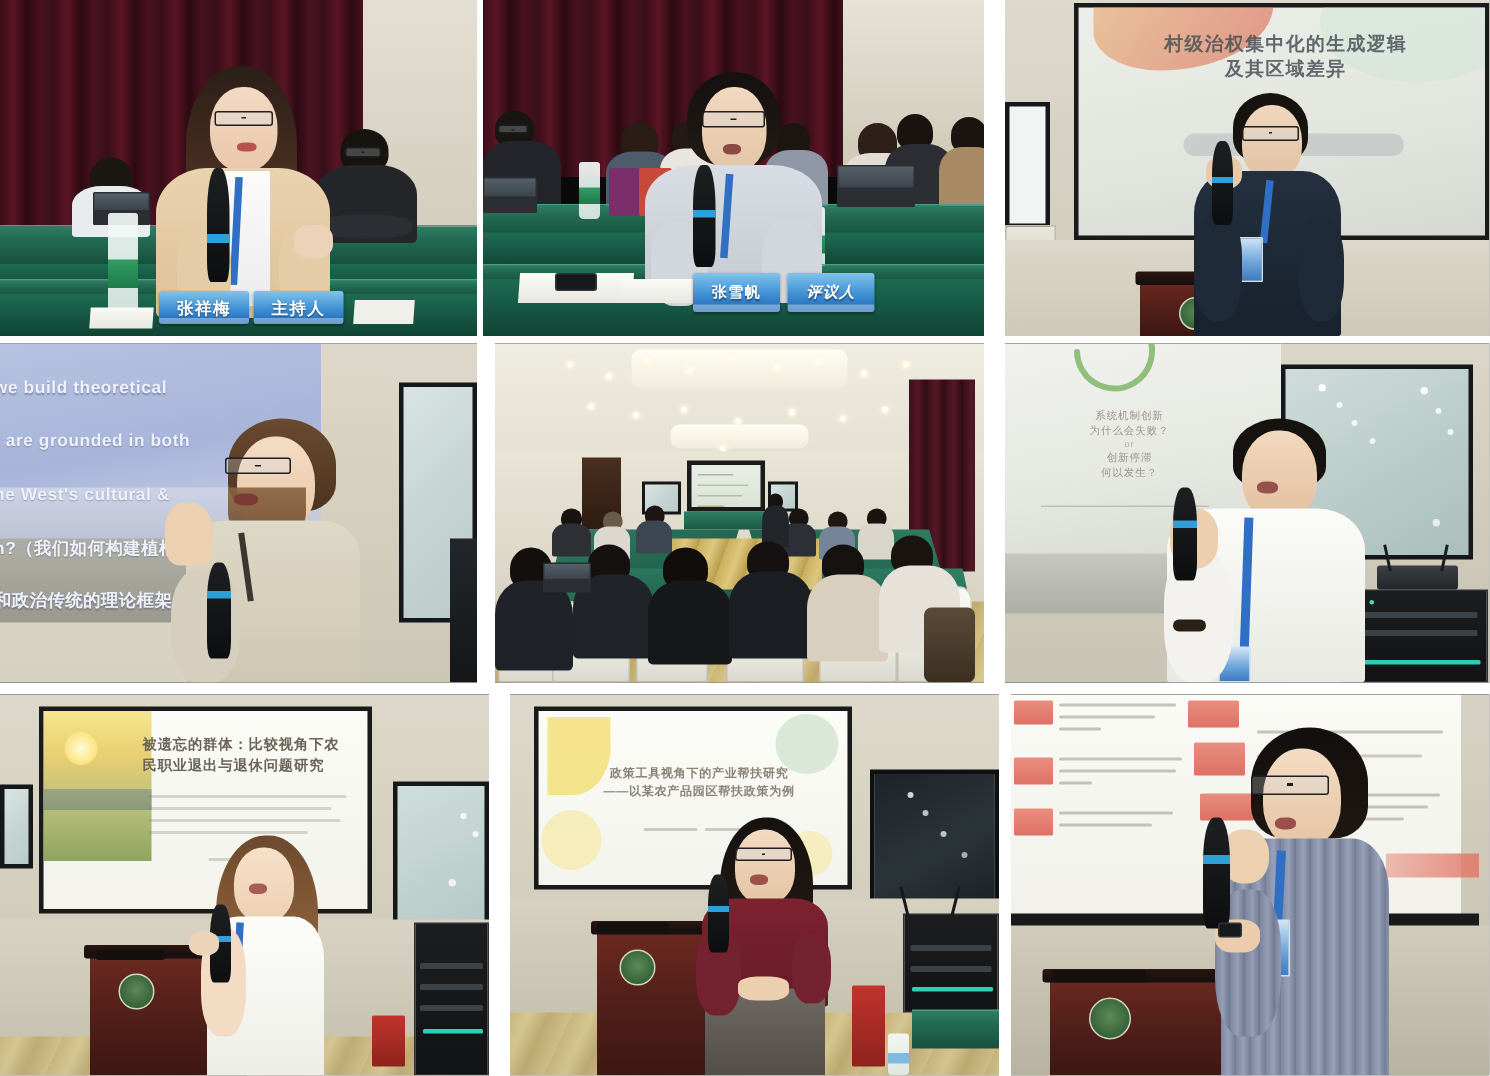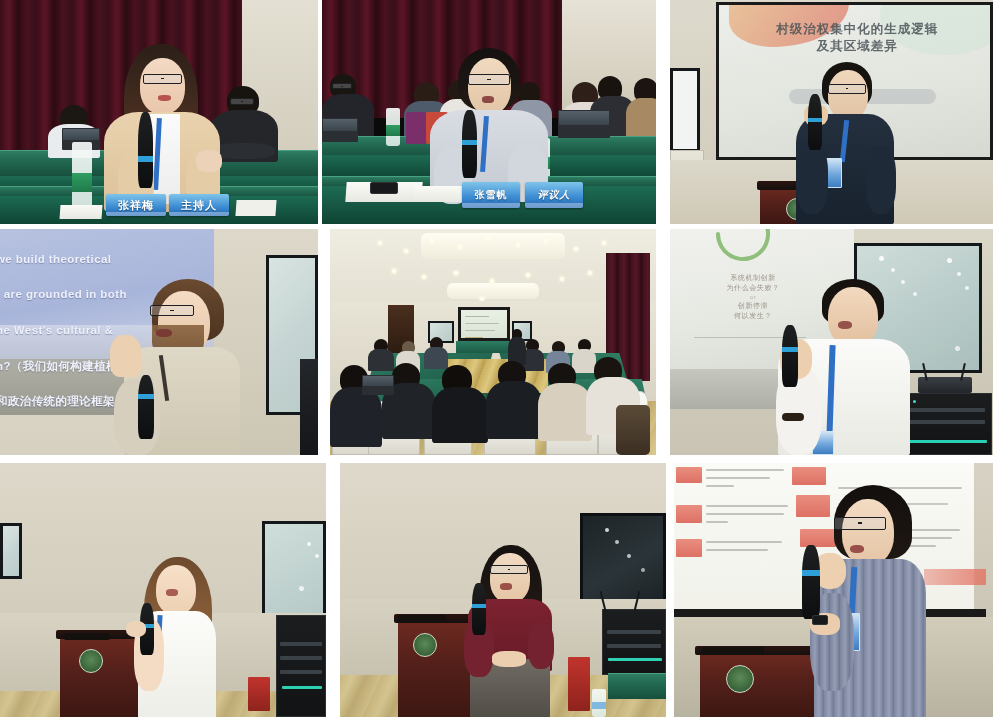--- a/index.html
+++ b/index.html
@@ -558,20 +558,33 @@
       <div class="mic" style="left:112px; top:96px; width:16px; height:62px;">
         <div class="mic-ring" style="top:36%;"></div>
       </div>
       <div style="position:absolute; left:112px; top:184px; width:22px; height:8px; background:#2b2016; border-radius:4px;"></div>
     </div>
   </div>
 
   <div class="photo" style="left:0px; top:463px; width:326px; height:254px;">
     <div class="scene" style="background:linear-gradient(180deg,#ddd8c9 0%,#cbc5b3 100%);">
 
+      <div class="screen" style="left:26px; top:8px; width:222px; height:138px; background:linear-gradient(180deg,#fbfbf7 0%,#f3f3ec 100%);">
+
+        <div style="position:absolute; left:0; top:0; width:72px; height:100px; background:linear-gradient(180deg,#f4e58c 0%,#e8cf72 30%,#b9c07c 62%,#8fa45f 100%);"></div>
+        <div style="position:absolute; left:14px; top:14px; width:22px; height:22px; border-radius:50%; background:radial-gradient(circle,#fffbe0 0%,#ffe98f 55%,rgba(255,233,143,0) 100%);"></div>
+        <div style="position:absolute; left:0; top:52px; width:72px; height:14px; background:linear-gradient(180deg,#8c9a86,#7b8c76); opacity:.75;"></div>
+        <div class="slide-title" style="left:66px; right:6px; top:16px; text-align:left; font-size:9.5px; color:#6b6458; letter-spacing:.6px; line-height:1.5;">被遗忘的群体：比较视角下农
+民职业退出与退休问题研究</div>
+        <div class="grayline" style="left:70px; right:14px; top:56px; background:rgba(130,125,115,.3);"></div>
+        <div class="grayline" style="left:70px; right:24px; top:64px; background:rgba(130,125,115,.3);"></div>
+        <div class="grayline" style="left:70px; right:18px; top:72px; background:rgba(130,125,115,.3);"></div>
+        <div class="grayline" style="left:70px; right:40px; top:80px; background:rgba(130,125,115,.3);"></div>
+        <div class="grayline" style="left:110px; right:70px; top:98px; background:rgba(130,125,115,.3);"></div>
+      </div>
       <div class="whiteboard" style="left:0px; top:60px; width:22px; height:56px;"></div>
       <div class="whiteboard" style="left:262px; top:58px; width:64px; height:104px; background:linear-gradient(150deg,#cfdedb,#b4c8c5);">
         <div style="position:absolute; left:42px; top:18px; width:4px; height:4px; border-radius:50%; background:rgba(255,255,255,.9);"></div>
         <div style="position:absolute; left:50px; top:30px; width:4px; height:4px; border-radius:50%; background:rgba(255,255,255,.8);"></div>
         <div style="position:absolute; left:34px; top:62px; width:5px; height:5px; border-radius:50%; background:rgba(255,255,255,.75);"></div>
       </div>
       <div class="wall-warm" style="top:150px; height:104px; background:linear-gradient(180deg,#d8d3c3,#c3bdab);"></div>
       <div class="floor-gold" style="top:228px; height:26px; opacity:.6;"></div>
 
       <div class="rack" style="left:276px; top:152px; width:50px; height:102px;">
@@ -596,20 +609,30 @@
       <div class="arm" style="left:134px; top:156px; width:30px; height:72px; background:#f3dcc3;"></div>
       <div class="mic" style="left:140px; top:140px; width:14px; height:52px;">
         <div class="mic-ring" style="top:40%;"></div>
       </div>
       <div style="position:absolute; left:126px; top:158px; width:20px; height:16px; background:#edd3b8; border-radius:42%;"></div>
     </div>
   </div>
 
   <div class="photo" style="left:340px; top:463px; width:326px; height:254px;">
     <div class="scene" style="background:linear-gradient(180deg,#ded9ca 0%,#cac4b2 100%);">
+      <div class="screen" style="left:16px; top:8px; width:212px; height:122px; background:linear-gradient(180deg,#fcfcf8 0%,#f3f4ee 100%);">
+        <div class="blob" style="left:6px; top:4px; width:42px; height:52px; background:#f3df7a; opacity:.85; border-radius:0 0 60% 0;"></div>
+        <div class="blob" style="right:6px; top:2px; width:42px; height:40px; background:#d6e5d6; opacity:.9;"></div>
+        <div class="blob" style="left:2px; top:66px; width:40px; height:40px; background:#f5e58f; opacity:.55;"></div>
+        <div class="blob" style="right:10px; bottom:6px; width:30px; height:30px; background:#f5e58f; opacity:.5;"></div>
+        <div class="slide-title" style="left:10%; right:6%; top:36px; font-size:8px; color:#8a8378; letter-spacing:.5px; line-height:1.55;">政策工具视角下的产业帮扶研究
+——以某农产品园区帮扶政策为例</div>
+        <div class="grayline" style="left:34%; width:36px; top:78px; background:rgba(140,135,125,.4);"></div>
+        <div class="grayline" style="left:54%; width:44px; top:78px; background:rgba(140,135,125,.4);"></div>
+      </div>
       <div class="whiteboard" style="left:240px; top:50px; width:86px; height:96px; background:linear-gradient(150deg,#1d2428 0%,#2b3438 55%,#1a2125 100%); border-color:#0e1113;">
         <div style="position:absolute; left:22px; top:12px; width:4px; height:4px; border-radius:50%; background:rgba(255,255,255,.8);"></div>
         <div style="position:absolute; left:32px; top:24px; width:4px; height:4px; border-radius:50%; background:rgba(255,255,255,.7);"></div>
         <div style="position:absolute; left:44px; top:38px; width:4px; height:4px; border-radius:50%; background:rgba(255,255,255,.7);"></div>
         <div style="position:absolute; left:58px; top:52px; width:4px; height:4px; border-radius:50%; background:rgba(255,255,255,.6);"></div>
       </div>
       <div class="wall-warm" style="top:136px; height:118px; background:linear-gradient(180deg,#d6d1c0,#c0baa8);"></div>
       <div class="floor-gold" style="top:212px; height:42px; opacity:.62;"></div>
 
       <div class="rack" style="left:262px; top:146px; width:64px; height:66px;">

